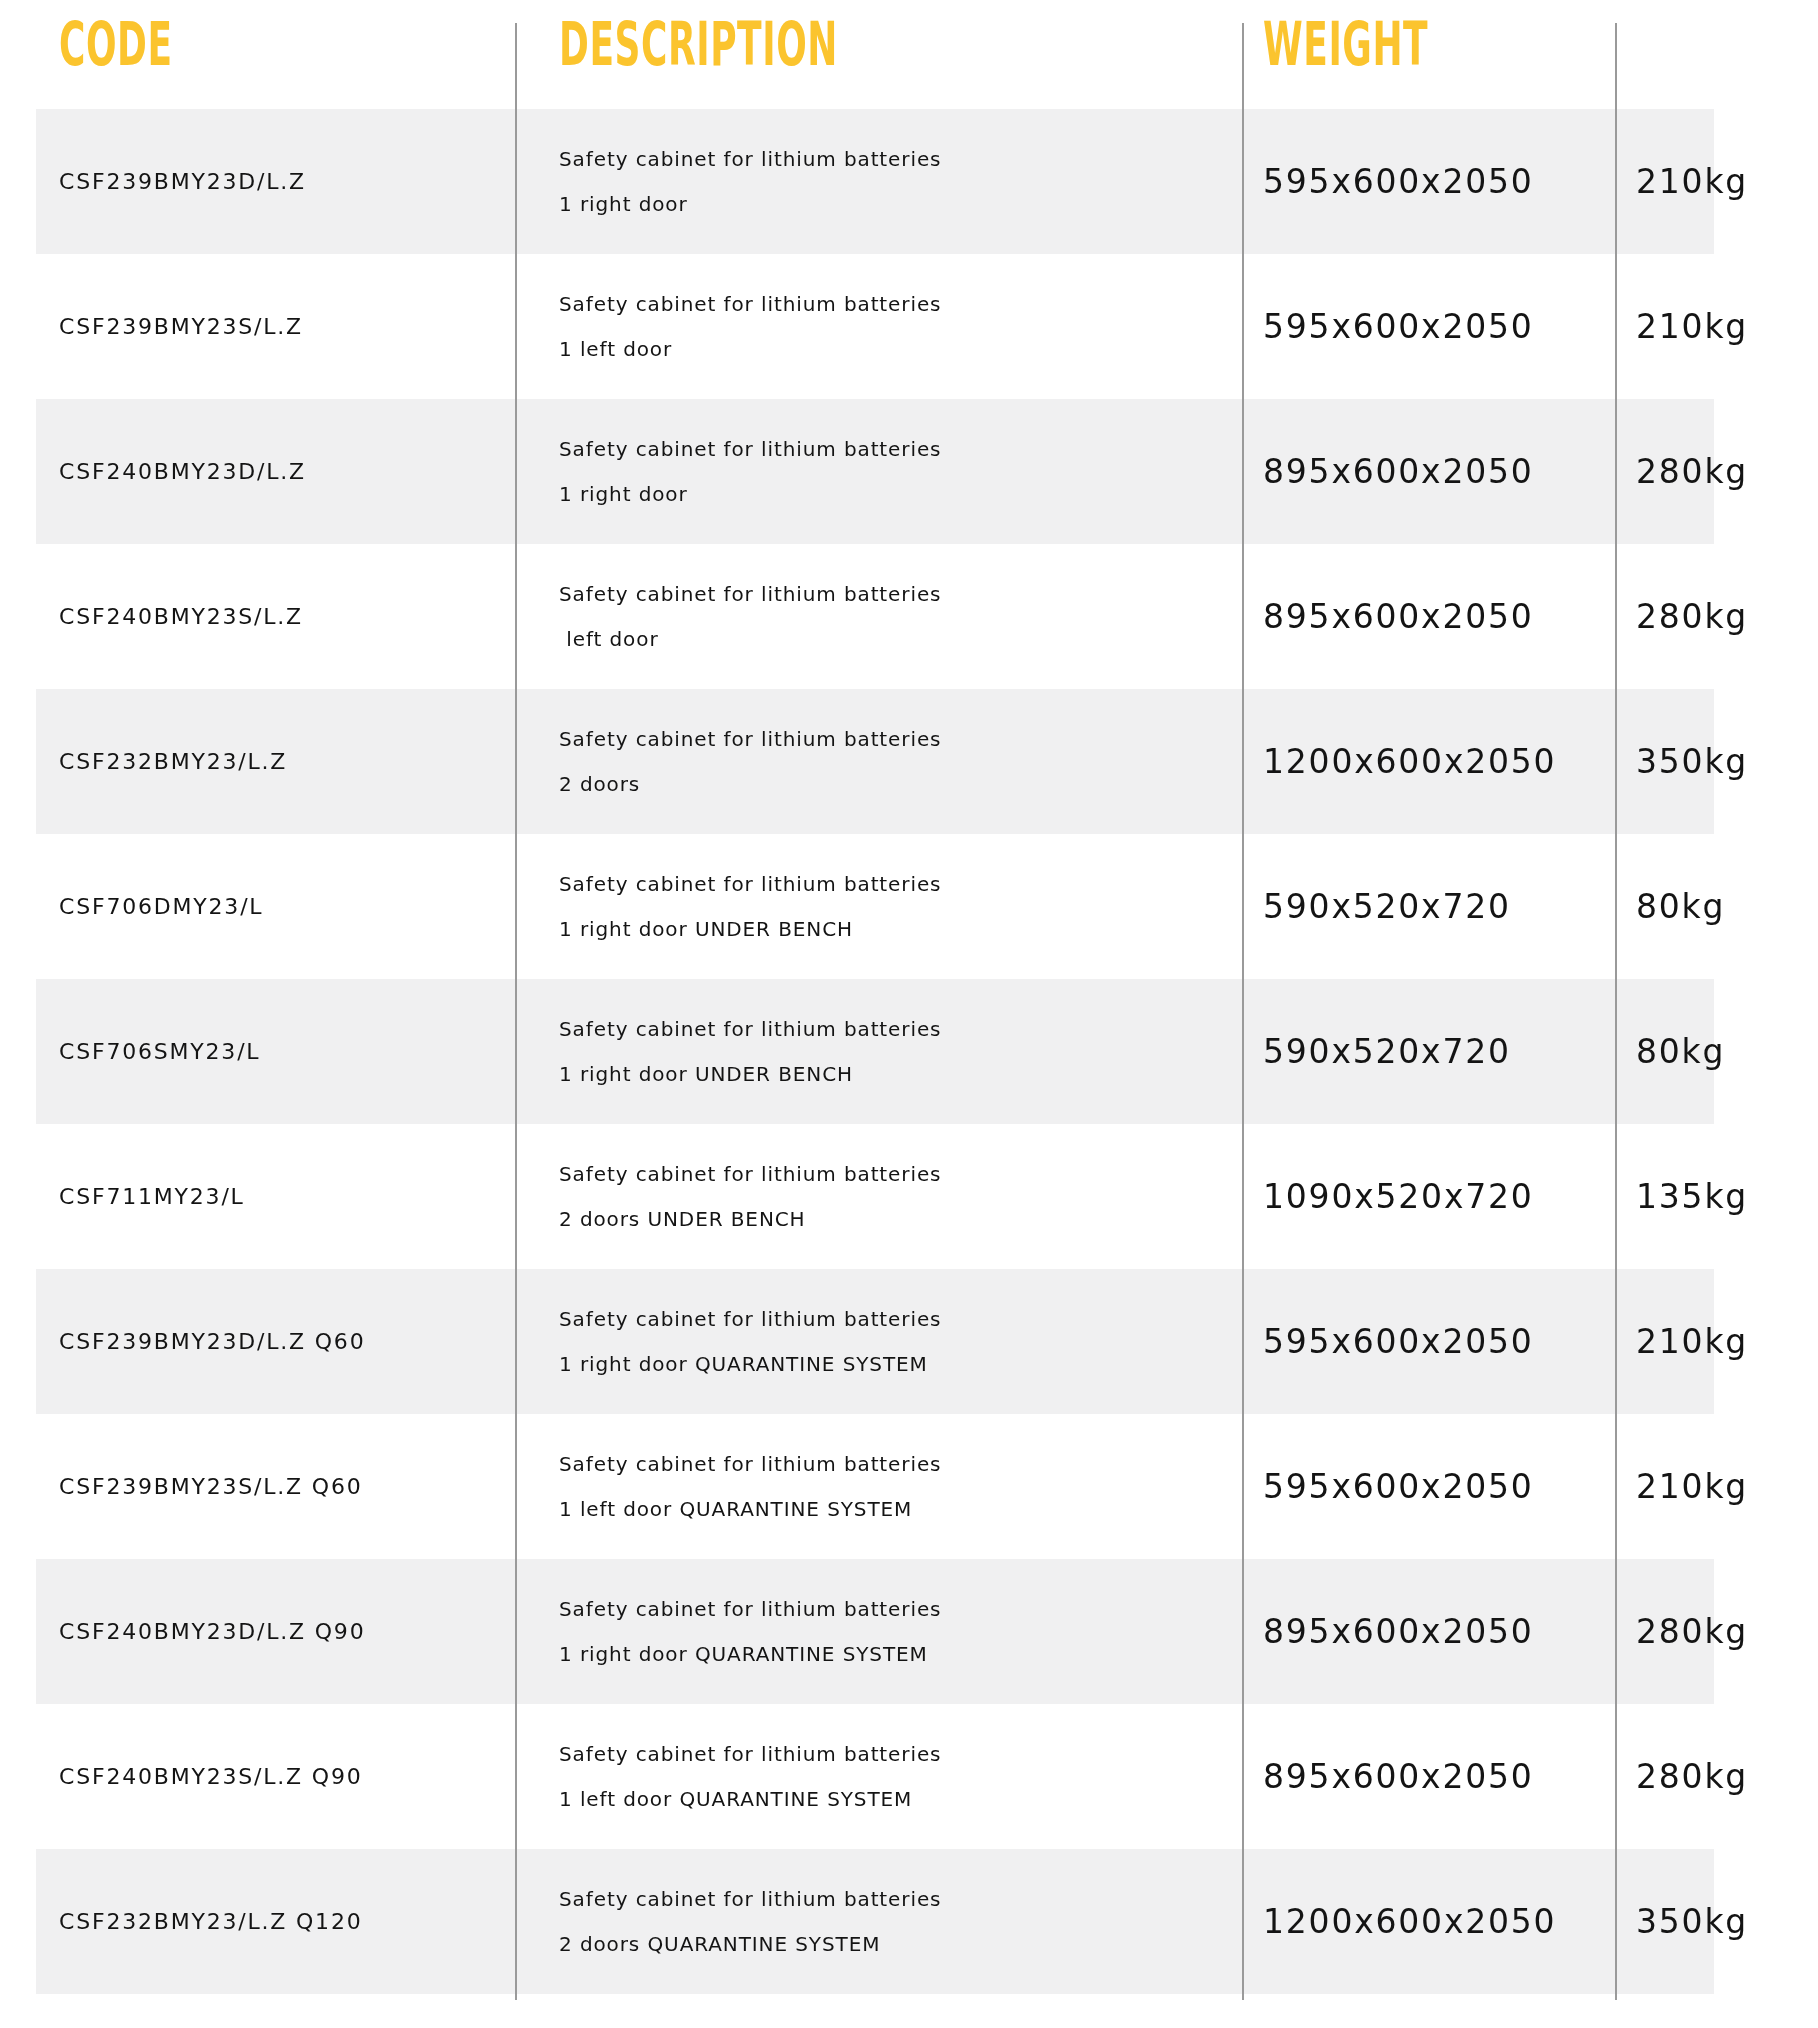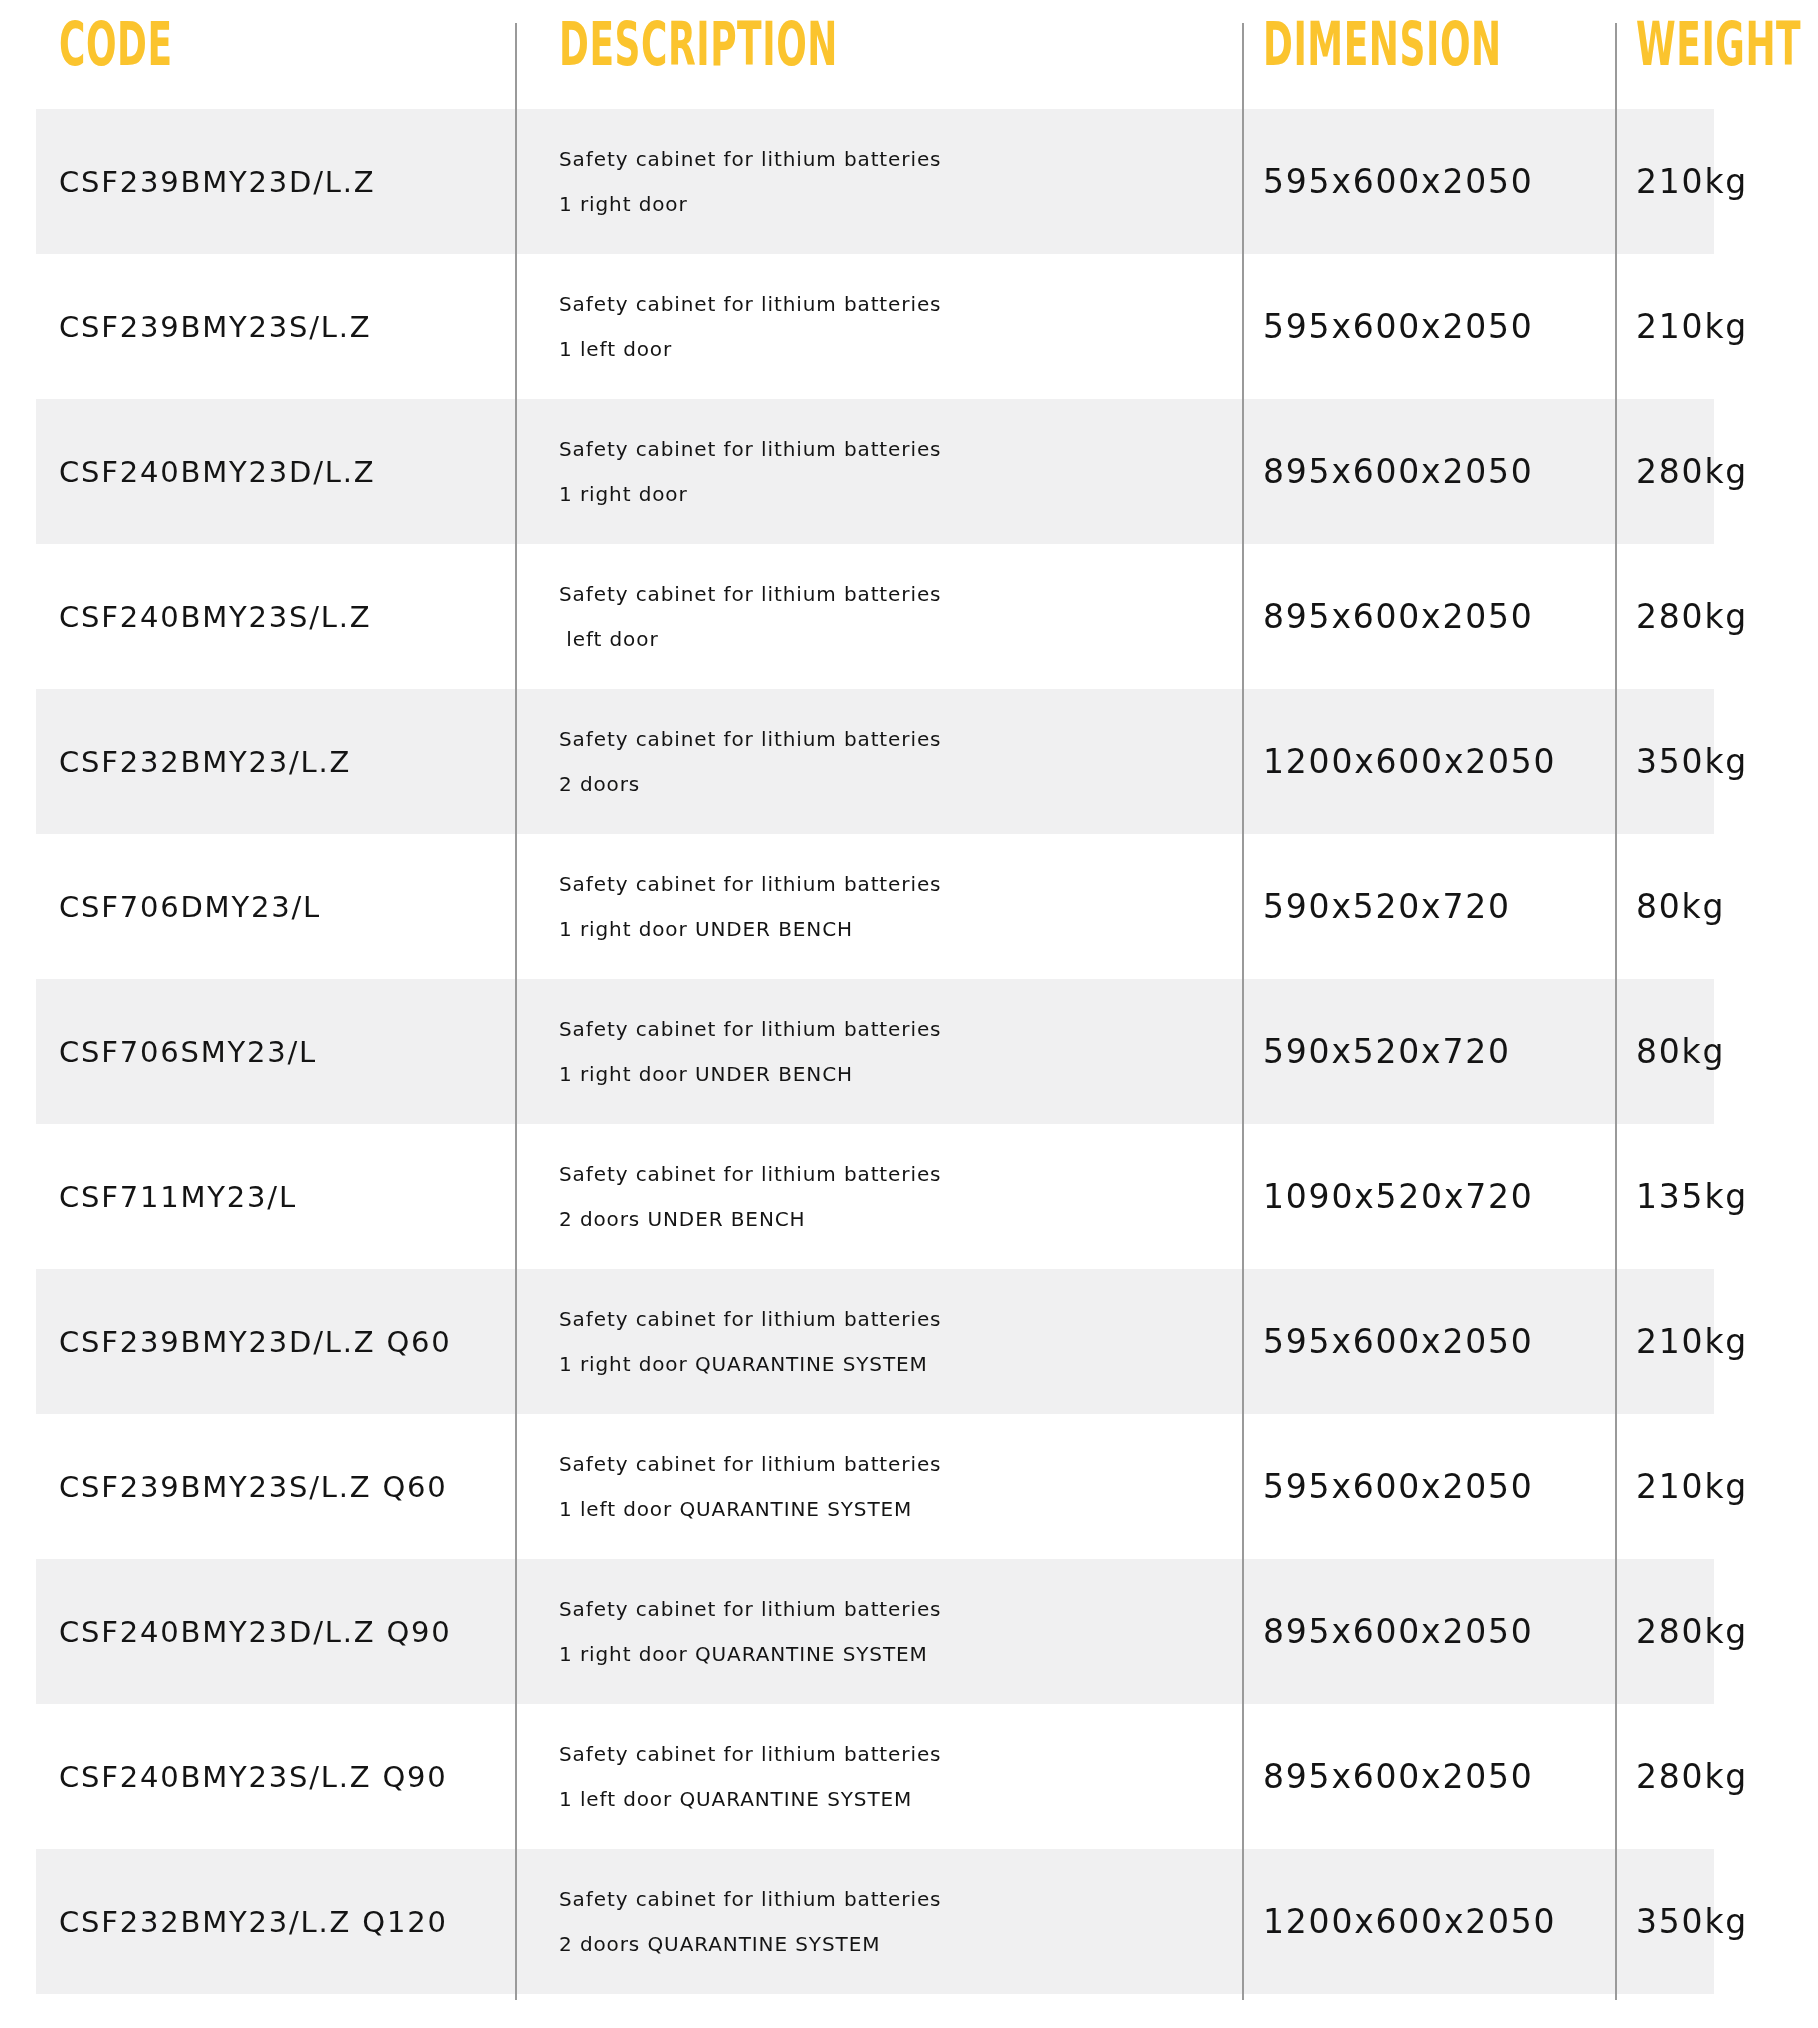--- a/index.html
+++ b/index.html
@@ -53,21 +53,21 @@
     background: #F0F0F1;
     z-index: 0;
   }
   .cell { position: relative; z-index: 1; box-sizing: border-box; }
   .code-cell-pad   { padding-left: 59px; }
   .desc-cell-pad   { padding-left: 44px; }
   .dim-cell-pad    { padding-left: 21px; }
   .weight-cell-pad { padding-left: 21px; }
 
   .code-text {
-    font-size: 29px;
+    font-size: 22px;
     letter-spacing: 1.8px;
     white-space: nowrap;
   }
   .desc-line {
     font-size: 20px;
     line-height: 45px;
     letter-spacing: 0.9px;
     white-space: pre;
   }
   .dim-text, .weight-text {
@@ -95,23 +95,20 @@
 <div class="page">
   <div class="table">
 
     <div class="header-row">
       <div class="cell code-cell-pad">
         <span class="hdr">CODE</span>
       </div>
       <div class="cell desc-cell-pad">
         <span class="hdr">DESCRIPTION</span>
       </div>
-      <div class="cell dim-cell-pad">
-        <span class="hdr">DIMENSION</span>
-      </div>
       <div class="cell weight-cell-pad">
         <span class="hdr">WEIGHT</span>
       </div>
     </div>
 
     <div id="rows">
         <div class="row gray">
     <div class="cell code-cell-pad">
       <span class="code-text">CSF239BMY23D/L.Z</span>
     </div>

